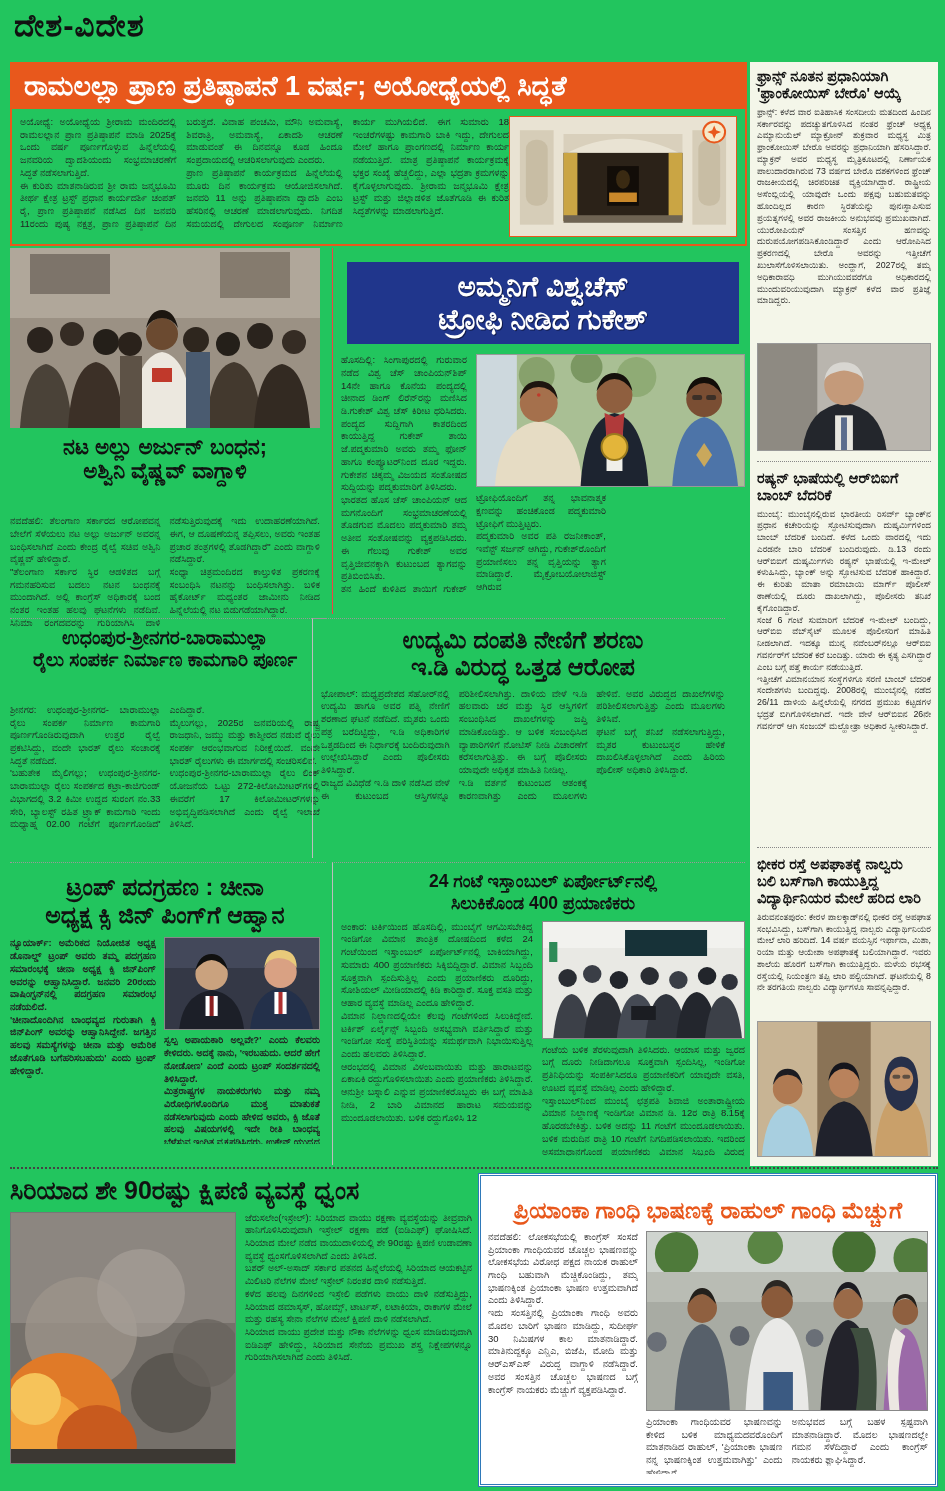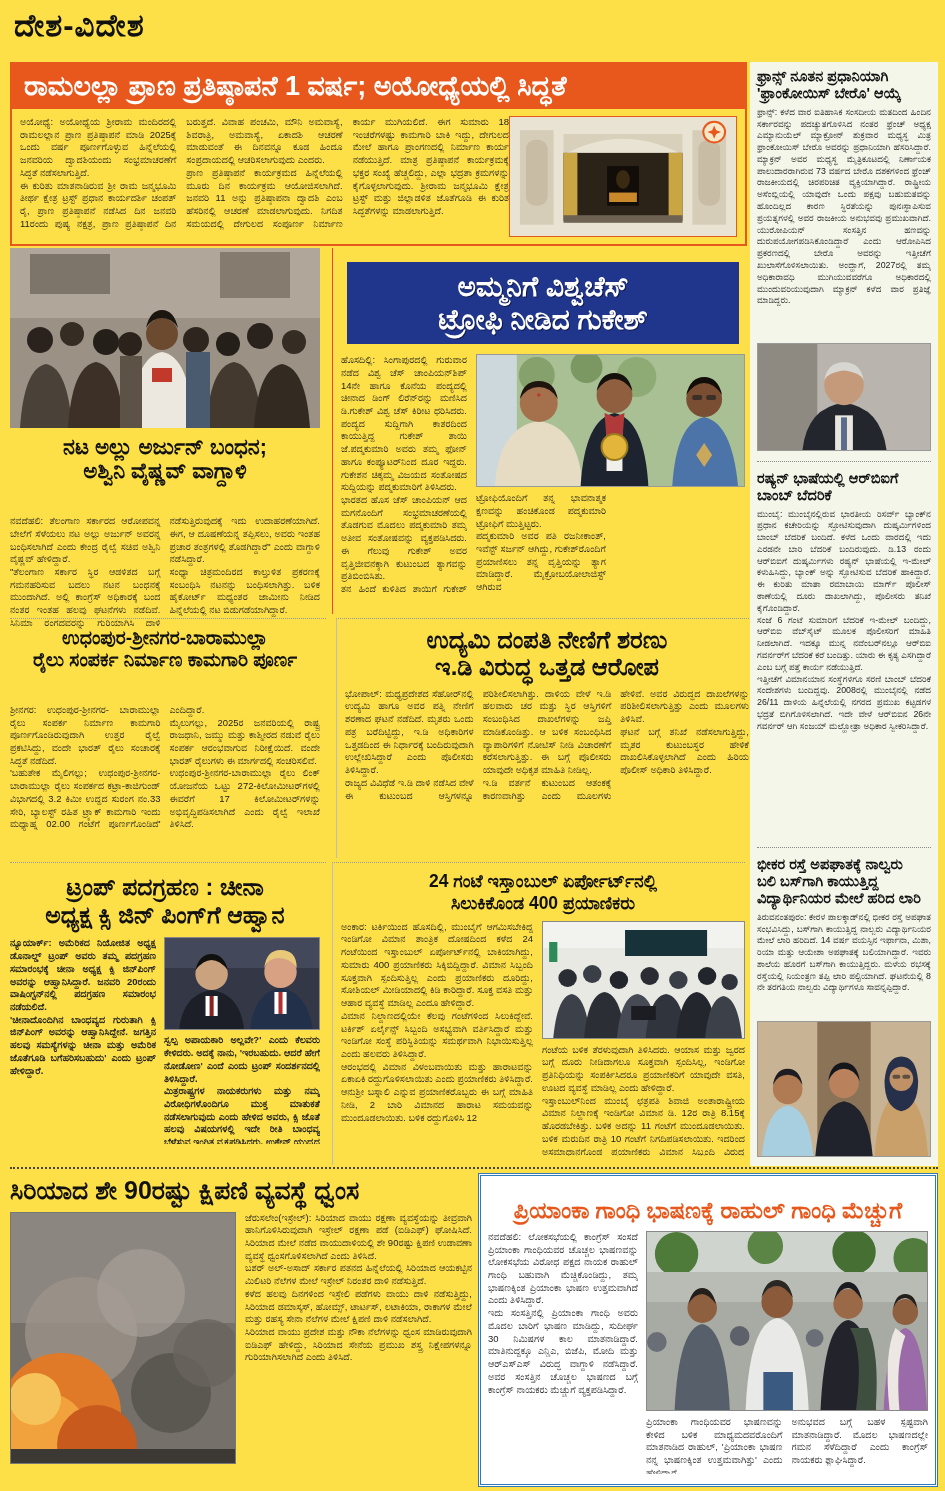--- a/index.html
+++ b/index.html
@@ -1,16 +1,16 @@
 <!DOCTYPE html>
 <html><head>
 <meta charset="utf-8">
 <style>
   html,body{margin:0;padding:0;background:#888;}
-  .page{position:relative;width:945px;height:1491px;margin:0 auto;background:#fde047;
+  .page{position:relative;width:945px;height:1491px;margin:0 auto;background:#22c55e;
         font-family:"Liberation Sans","DejaVu Sans",sans-serif;color:#1a1a1a;overflow:hidden;}
   .abs{position:absolute;}
   .body-txt{font-size:9.5px;line-height:1.34;text-align:justify;white-space:pre-line;overflow:hidden;color:#222;}
   .headline{color:#111;font-weight:bold;white-space:pre-line;}
   svg{display:block;}
   
   .section-title{left:14px;top:8px;font-size:31px;font-weight:bold;letter-spacing:1px;}
   .masthead{right:6px;top:3px;width:192px;height:53px;display:flex;}
   .mast-left{flex:1;background:#cfe9f7;border:1px solid #9fc6da;text-align:center;padding-top:3px;}
   .mast-name{font-size:20px;font-weight:bold;line-height:1.05;display:flex;justify-content:center;align-items:center;gap:2px;}
@@ -46,21 +46,21 @@
           text-shadow:1px 1px 0 #101a4a;}
   .g-body{display:flex;gap:9px;}
   .g-col1{width:126px;}
   .g-right{flex:1;}
   .g-photo{width:100%;height:133px;border:1px solid #999;box-sizing:border-box;}
   .g-cols2{column-count:2;column-gap:9px;margin-top:5px;}
   
   .udhampur{left:10px;top:618px;width:316px;height:240px;box-sizing:border-box;padding-right:6px;border-top:1px dotted #999;}
   .ud-head{font-size:19px;text-align:center;line-height:1.18;margin:8px 0 6px;}
   
-  .ed{left:336px;top:618px;width:413px;height:240px;border-left:1px solid #bdbdbd;border-top:1px dotted #999;box-sizing:border-box;padding-left:8px;}
+  .ed{left:312px;top:618px;width:413px;height:240px;border-left:1px solid #bdbdbd;border-top:1px dotted #999;box-sizing:border-box;padding-left:8px;}
   .ed-head{font-size:24px;text-align:center;line-height:1.12;margin:8px 0 7px;}
   .cols3{column-count:3;column-gap:9px;}
   
   .trump{left:10px;top:862px;width:316px;height:303px;box-sizing:border-box;padding-right:6px;border-top:1px dotted #999;}
   .tr-head{font-size:23.5px;text-align:center;line-height:1.2;margin:10px 0 8px;}
   .tr-row{display:flex;gap:8px;font-weight:bold;}
   .tr-col1{width:146px;}
   .tr-right{flex:1;}
   .tr-photo{width:100%;height:93px;border:1px solid #888;box-sizing:border-box;}
   .tr-col2{margin-top:4px;}

